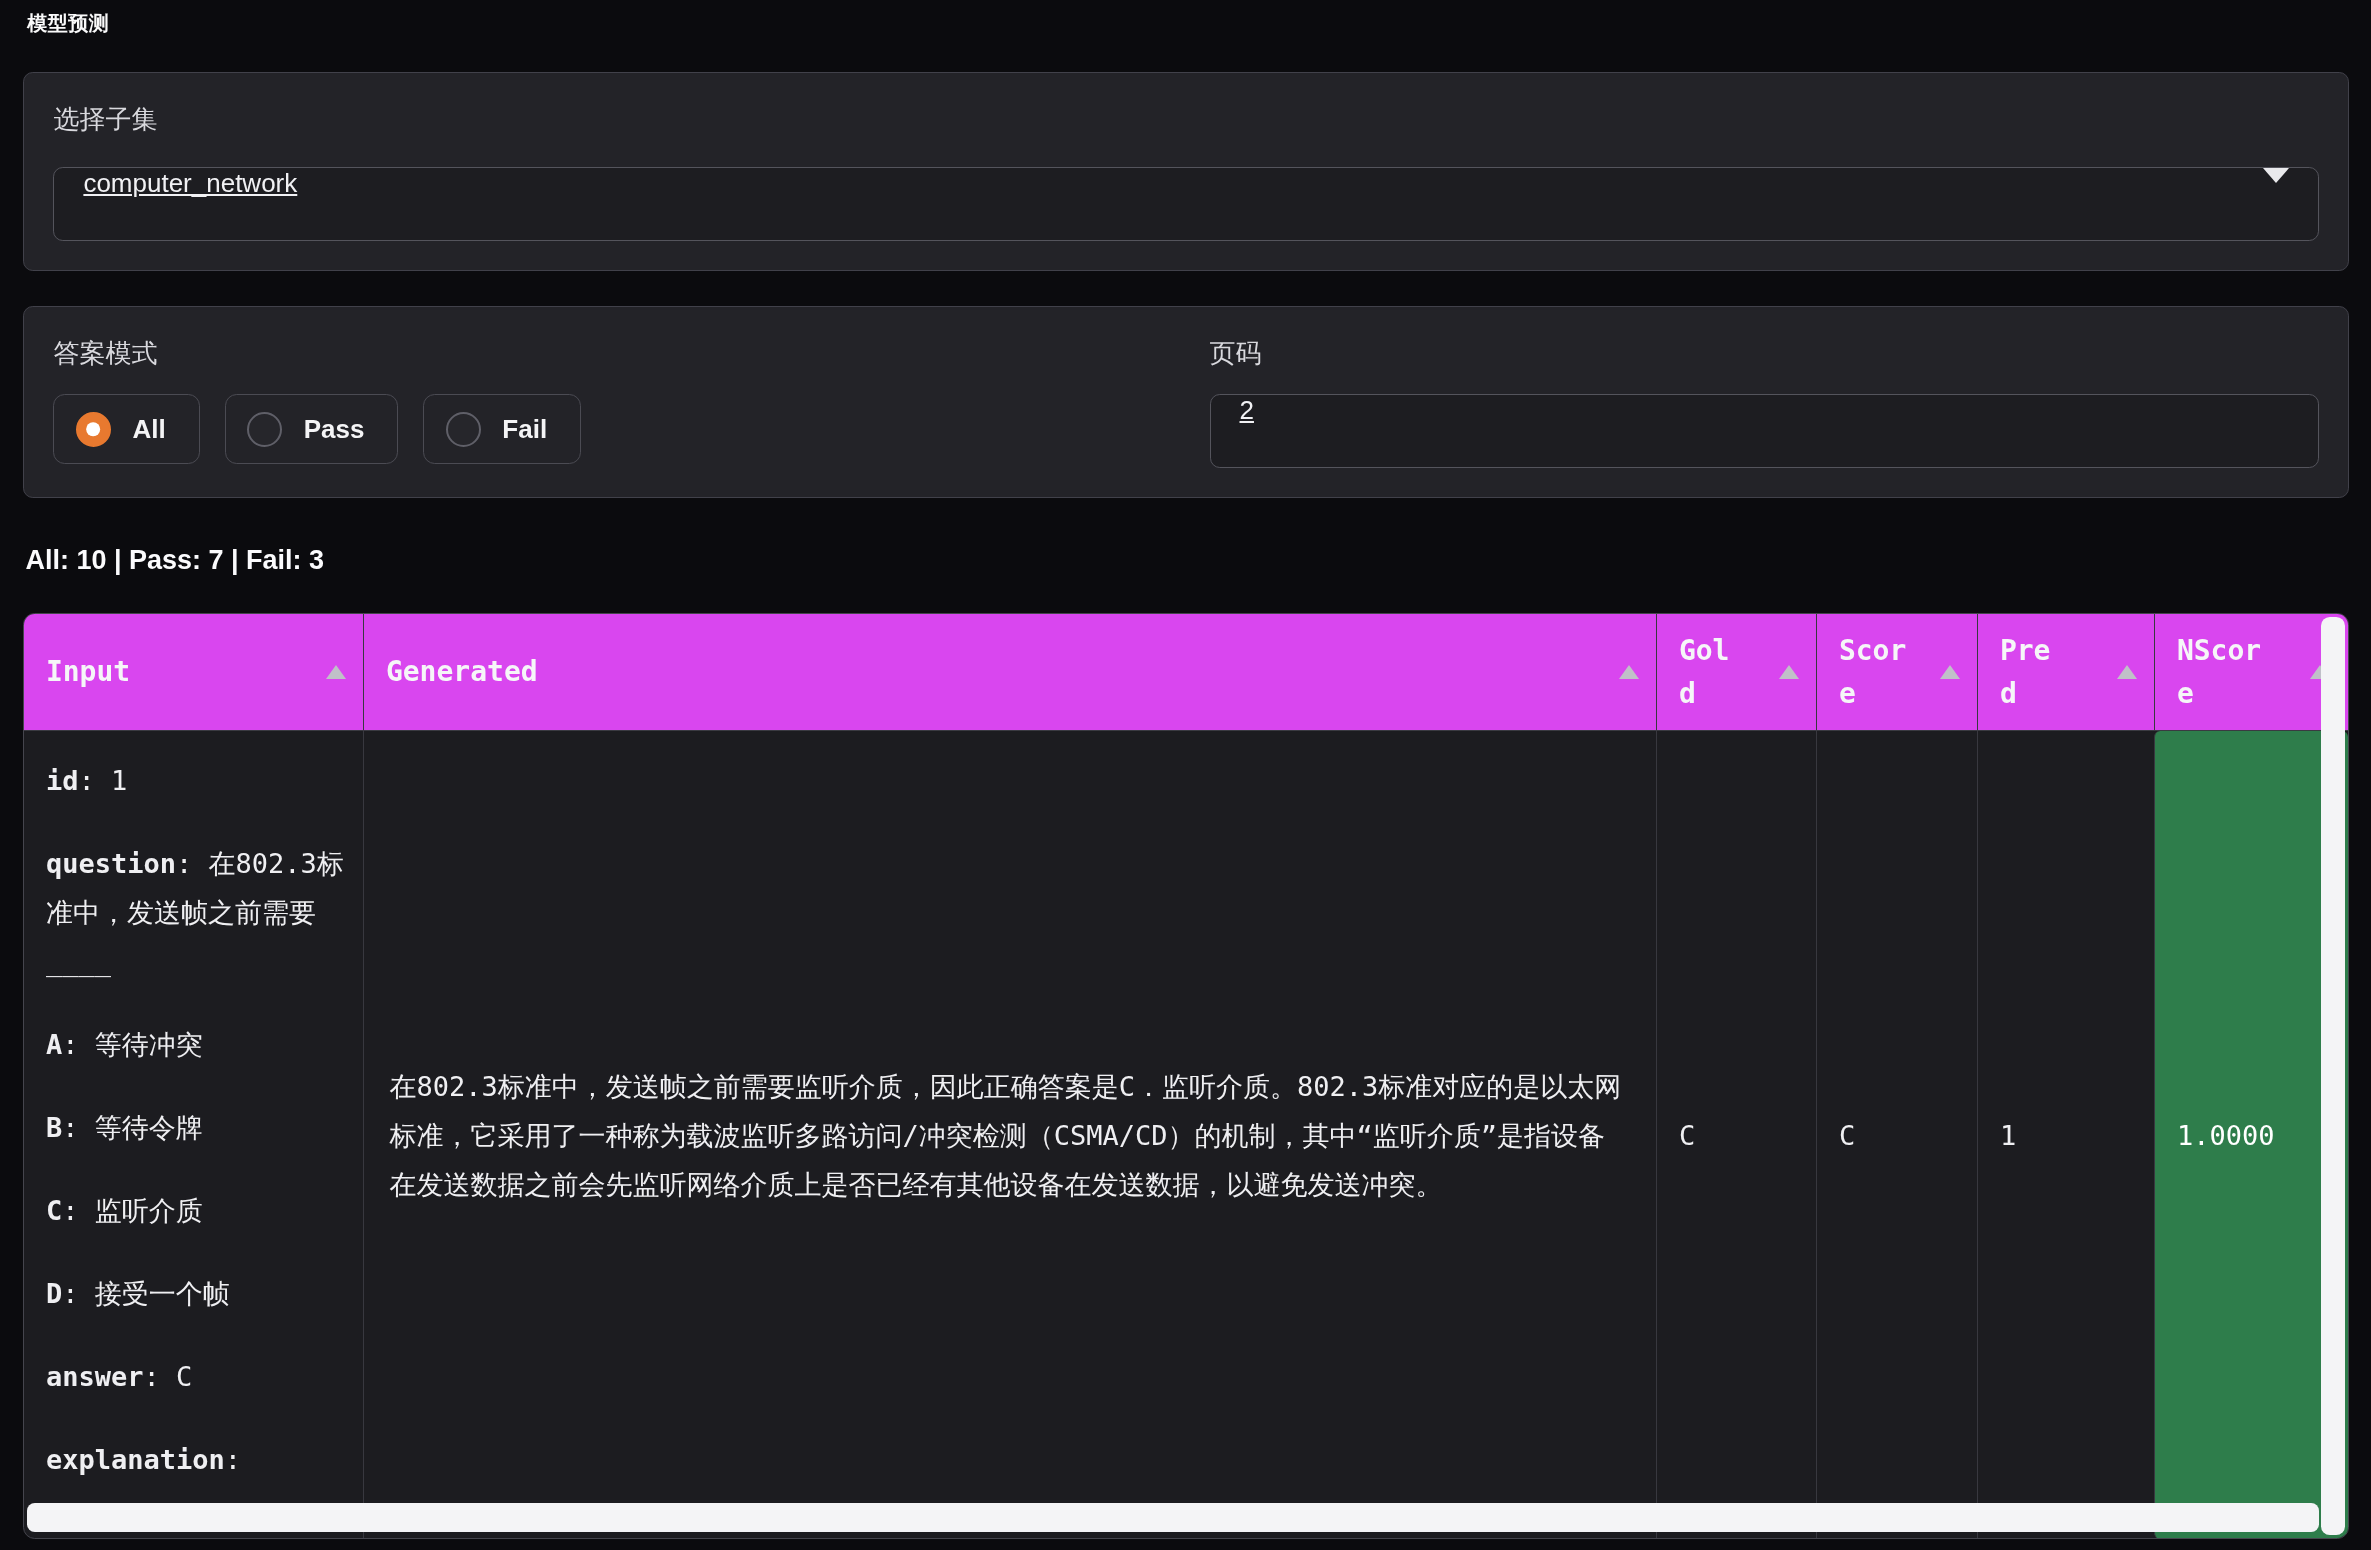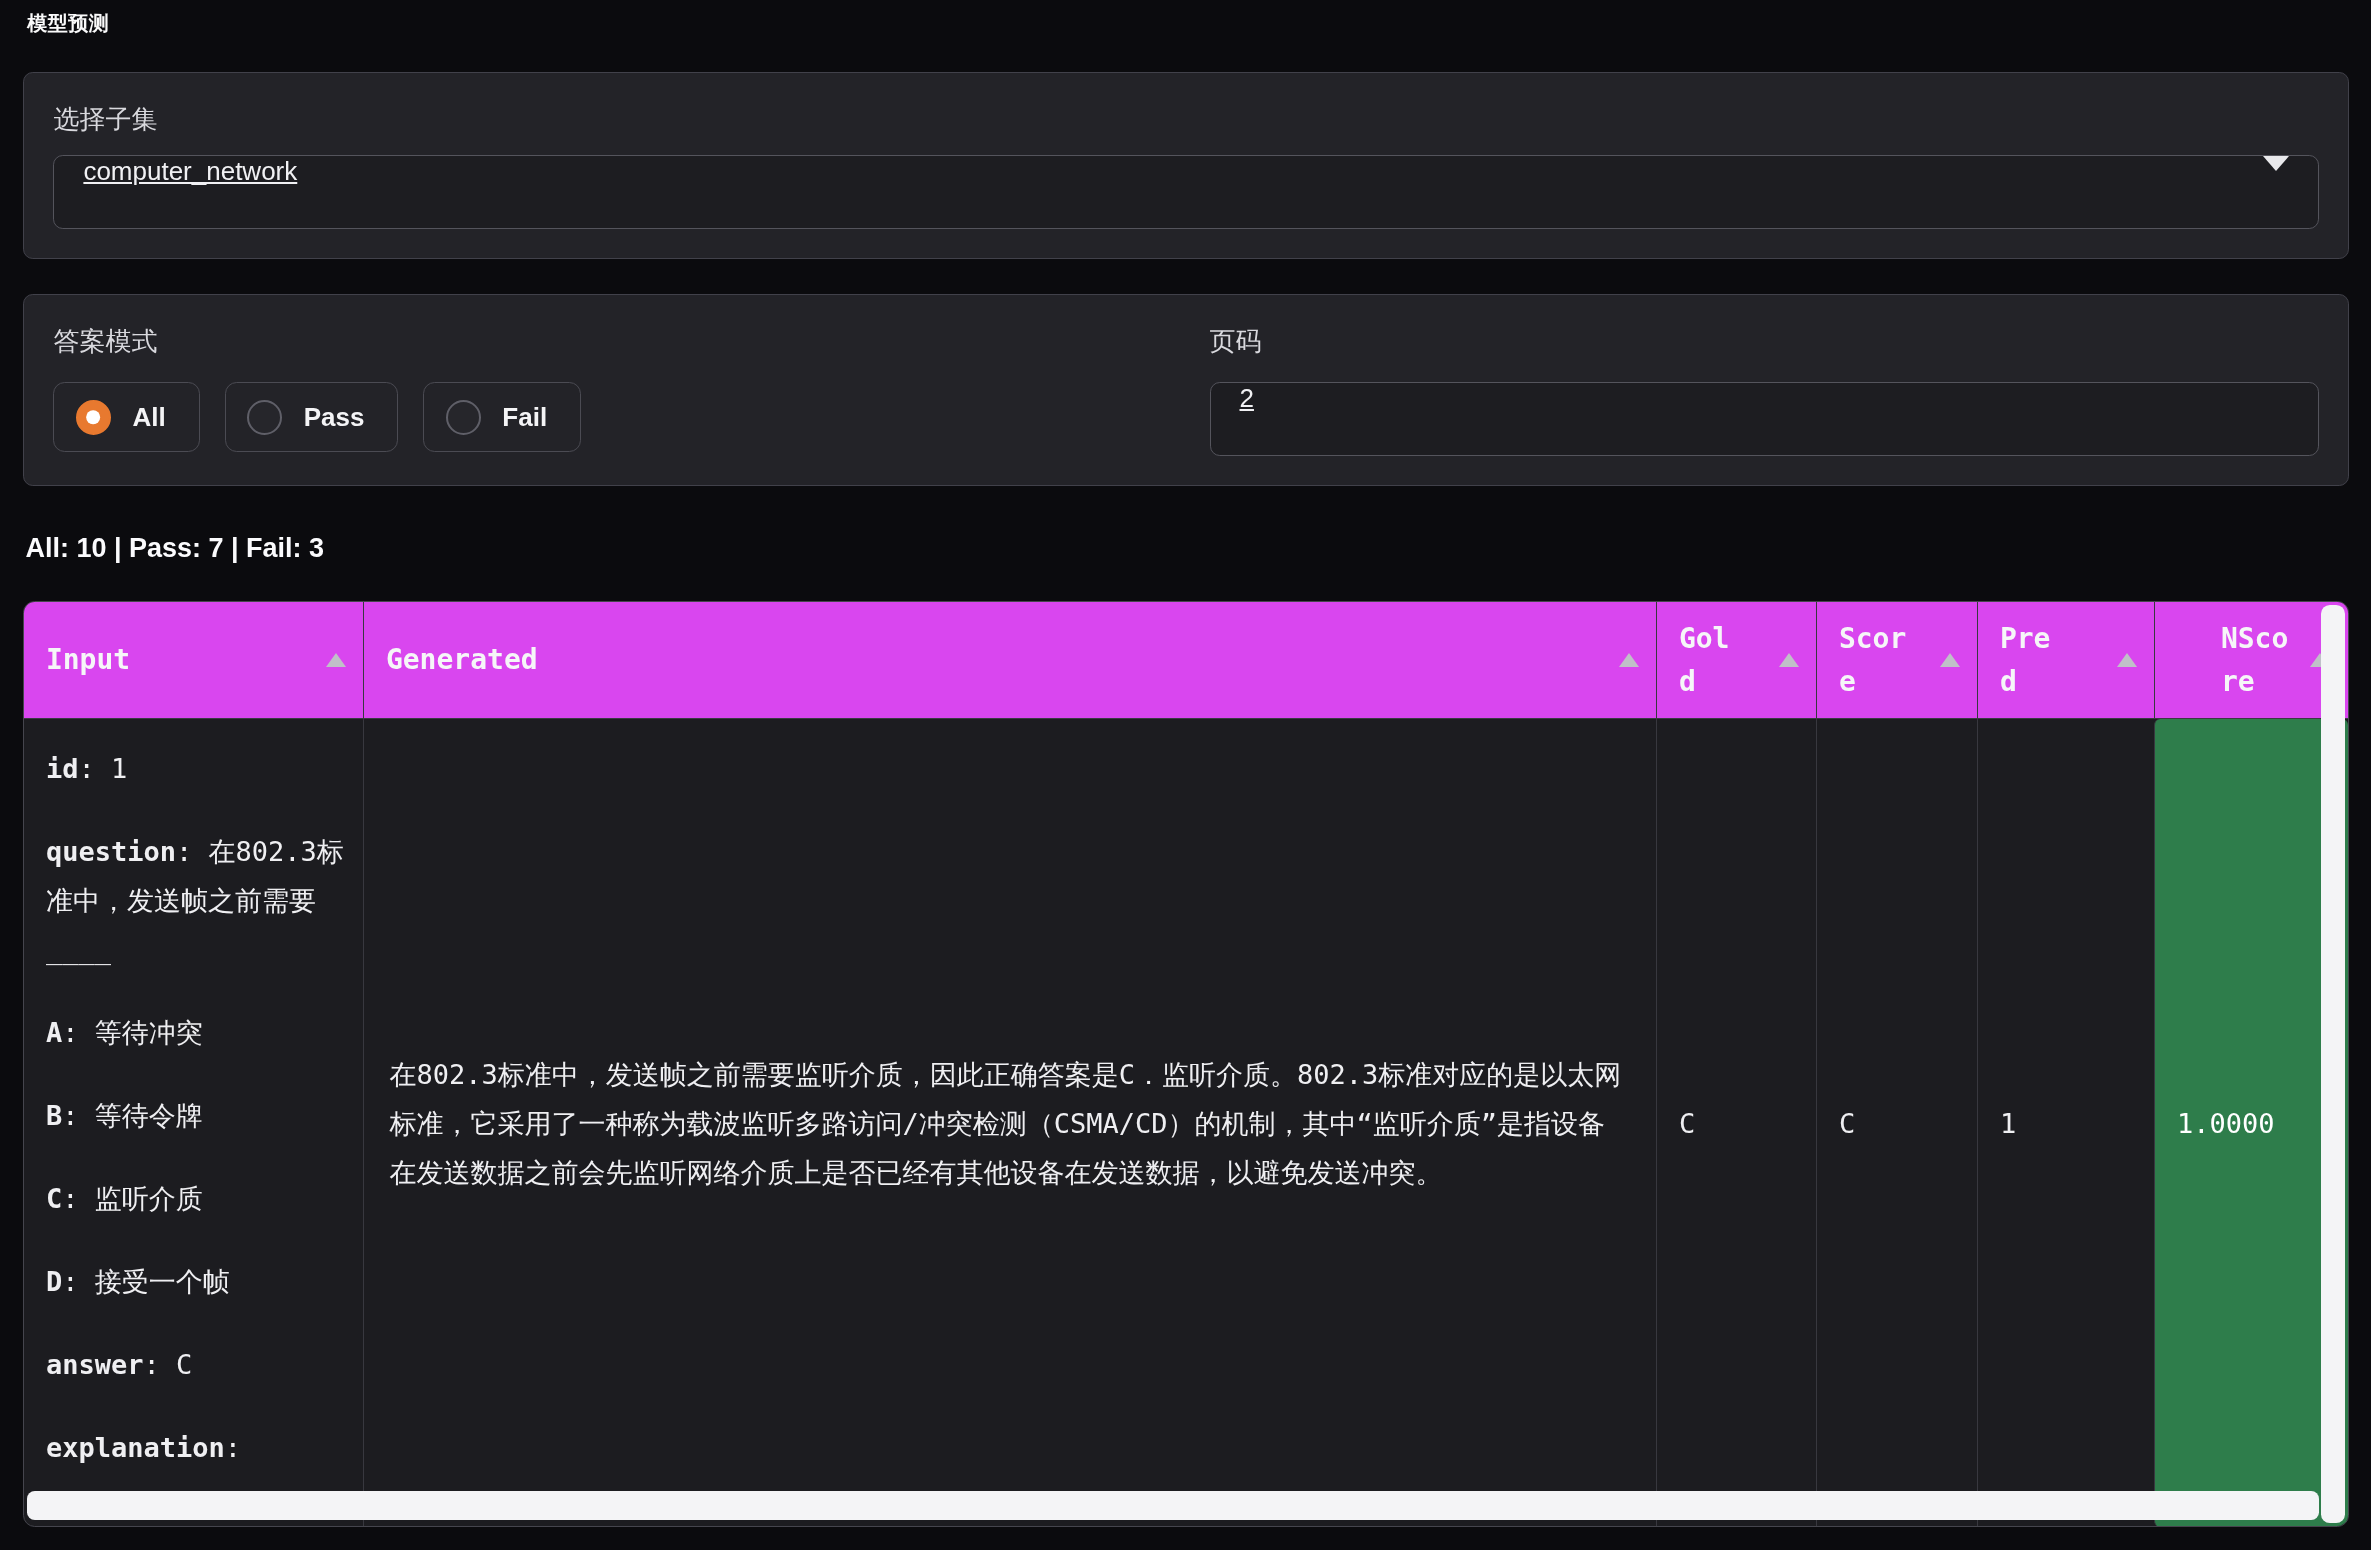--- a/index.html
+++ b/index.html
@@ -14,21 +14,21 @@
 
   .page-title { font-size:20px; font-weight:700; color:#fafafa; letter-spacing:0.5px; padding-left:3.9px; }
 
   .panel {
     background:#232328;
     border:1px solid #41414a;
     border-radius:9.8px;
     padding:29px;
     margin-top:35px;
   }
-  .field-label { font-size:26px; color:#d9d9de; margin-bottom:18px; }
+  .field-label { font-size:26px; color:#d9d9de; margin-bottom:30px; }
 
   .control-box {
     height:74px;
     background:#1d1d21;
     border:1px solid #54545c;
     border-radius:9.8px;
     display:flex; align-items:flex-start;
     padding:0 29px;
     font-size:26px; color:#f1f1f4;text-decoration:underline;
   }
@@ -87,21 +87,21 @@
     border-left:1px solid #38383f;
     font-size:28px; font-weight:700; color:#f6f6f8;
     overflow:hidden;
   }
   .th:first-child { border-left:none; }
   .th-label { line-height:1.55; }
   .th.wrap .th-label { word-break:break-all; }
   .th.w-gold  .th-label { max-width:3.4ch; }
   .th.w-pred  .th-label { max-width:3.4ch; }
   .th.w-score .th-label { max-width:4.6ch; }
-  .th.w-nscore .th-label { max-width:5.6ch;margin-left:44px; }
+  .th.w-nscore .th-label { max-width:5.6ch; }
   .sort-icon {
     flex:none; width:0; height:0; margin-left:9.8px;
     border-left:10.7px solid transparent;
     border-right:10.7px solid transparent;
     border-bottom:14.6px solid #c0c0c8;
   }
 
   .trow { height:808px; }
   .td {
     border-left:1px solid #38383f;

